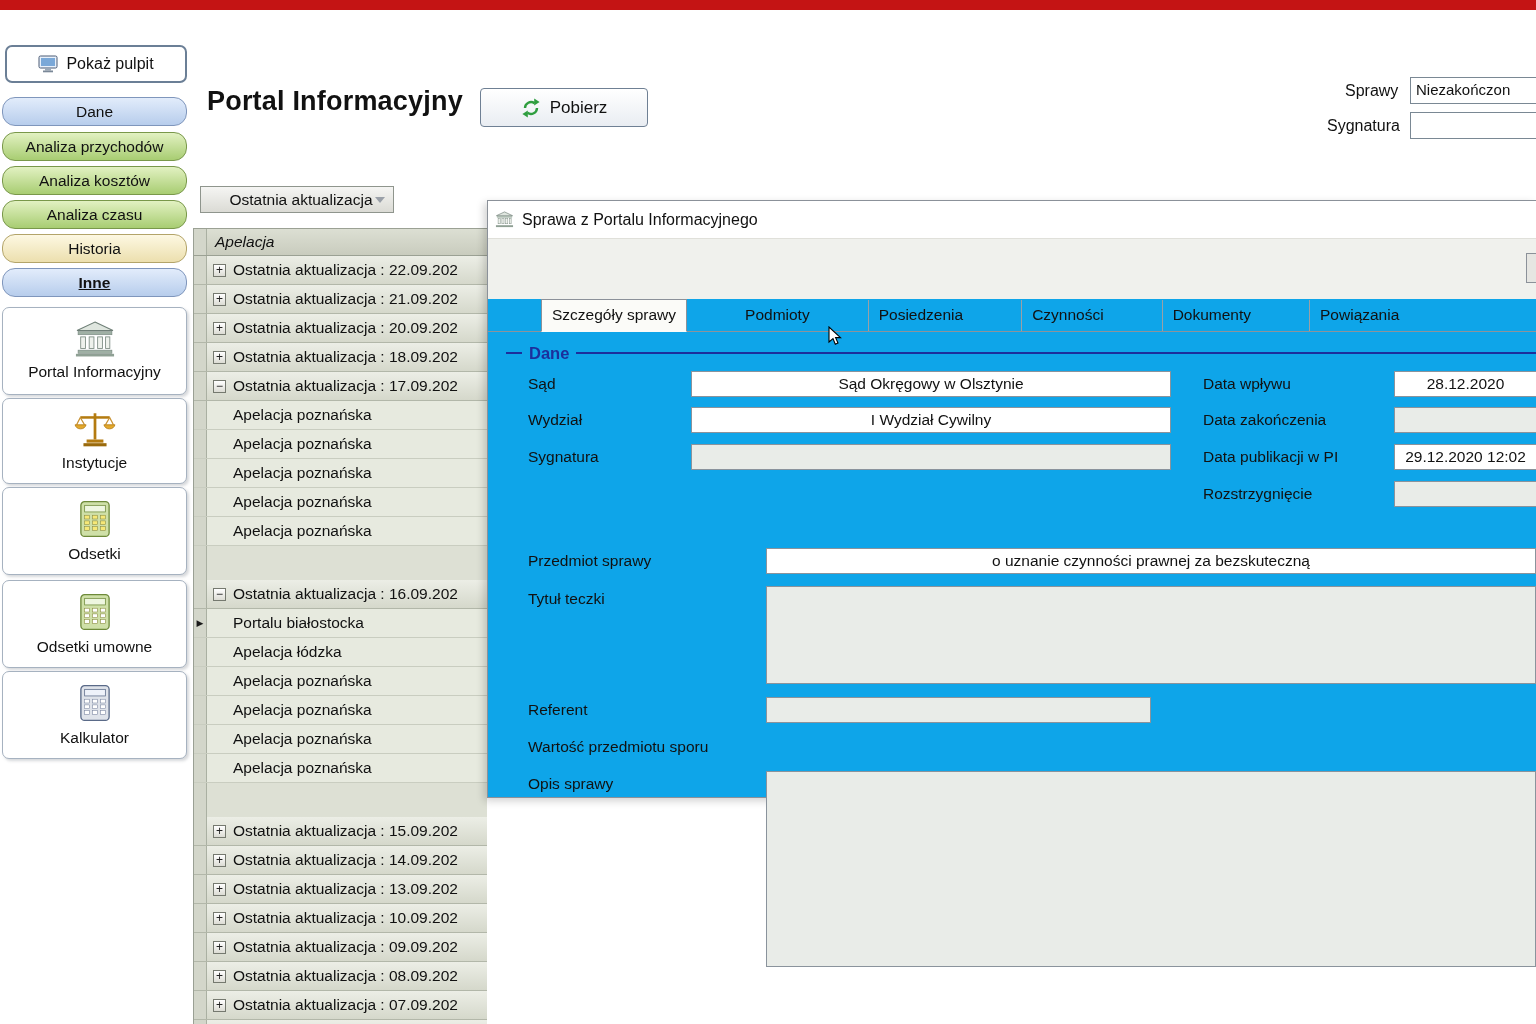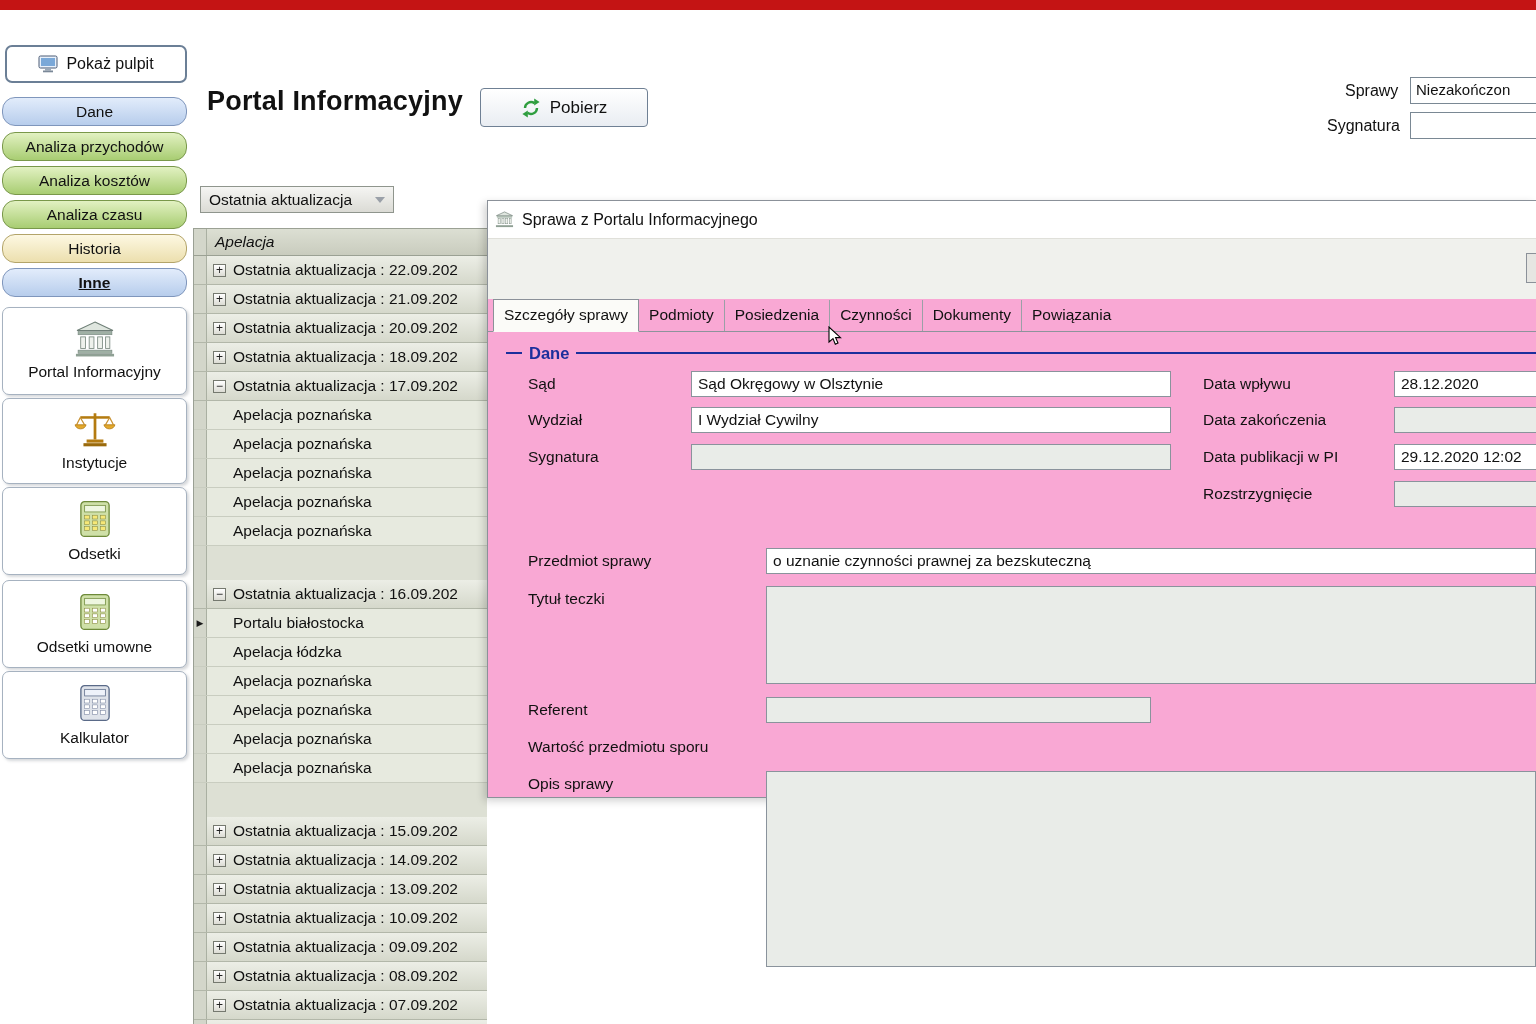--- a/index.html
+++ b/index.html
@@ -39,21 +39,21 @@
   }
   .lbl{font-size:16px;}
   .combo,.inputbox{
     height:25px;border:1px solid #7a8894;background:#fff;font-size:15px;
     line-height:24px;padding:0 5px;overflow:hidden;white-space:nowrap;
   }
   
   .sortbtn{
     left:200px;top:186px;width:194px;height:27px;border:1px solid #8f958d;
     background:linear-gradient(#f5f5f3,#dbdbd5);display:flex;align-items:center;
-    font-size:15.5px;padding-left:8px;box-sizing:border-box;cursor:default;
+    font-size:15.5px;padding-left:8px;box-sizing:border-box;cursor:default;justify-content:center;
   }
   .sort-tri{position:absolute;right:8px;top:10px;width:0;height:0;
     border-left:5px solid transparent;border-right:5px solid transparent;
     border-top:6px solid #9aa0a8;}
   
   .grid{
     left:193px;top:228px;width:294px;height:796px;overflow:hidden;
     background:#dde0d4;border-left:1px solid #9aa094;box-sizing:border-box;
   }
   .ghead{height:26px;display:flex;align-items:stretch;
@@ -71,33 +71,33 @@
   .grow .gut{align-self:stretch;}
   .expander{
     width:13px;height:13px;flex:0 0 13px;margin-left:6px;border:1px solid #75796f;
     background:linear-gradient(#ffffff,#dcdcd4);font-size:12px;line-height:11px;
     text-align:center;color:#222;box-sizing:border-box;
   }
   .grow.group .rowlabel{margin-left:7px;}
   .grow.item .rowlabel{margin-left:26px;}
   
   .dialog{
-    left:487px;top:200px;width:1049px;height:598px;background:#f9a8d4;
+    left:487px;top:200px;width:1049px;height:598px;background:#0ea5e9;
     border:1px solid #8b9199;border-right:none;box-sizing:border-box;
-    box-shadow:-3px 3px 8px rgba(0,0,0,.18);z-index:10;
+    box-shadow:-3px 3px 8px rgba(0,0,0,.18);z-index:10;text-align:center;
   }
   .dlg-titlebar{left:0;top:0;right:0;height:37px;background:#ffffff;
     border-bottom:1px solid #e0e0da;display:flex;align-items:center;gap:8px;
     padding-left:7px;font-size:16px;}
   .dlg-toolband{left:0;top:38px;right:0;height:60px;background:#f0f1ed;}
   .edge-btn{left:1038px;top:52px;width:11px;height:30px;background:#e6e6e2;
     border:1px solid #8b9199;border-right:none;box-sizing:border-box;}
   .tabstrip{left:0;top:98px;right:0;height:33px;display:flex;align-items:flex-end;
     padding-left:5px;border-bottom:1px solid #8d939b;box-sizing:border-box;}
-  .tab{font-size:15.5px;padding:6px 10px 7px;cursor:default;}
+  .tab{font-size:15.5px;padding:6px 10px 7px;cursor:default;margin-left:48px;}
   .tab.active{background:#fbfbf8;border:1px solid #8b9199;border-bottom:1px solid #fbfbf8;
     margin-bottom:-1px;}
   .tab:not(.active)+.tab:not(.active){border-left:1px solid #9aa0a6;}
   .sect{left:18px;right:0;height:20px;display:flex;align-items:center;gap:7px;}
   .sect .dash{width:16px;border-top:2px solid #1c2f9c;}
   .sect .sline{flex:1;border-top:2px solid #1c2f9c;}
   .sect .stitle{color:#1c2f9c;font-weight:bold;font-size:16.5px;}
   .flabel{font-size:15.5px;line-height:26px;height:26px;}
   .tb{height:26px;border:1px solid #8a939c;background:#fff;font-size:15.5px;
     line-height:24px;padding:0 6px;box-sizing:border-box;overflow:hidden;white-space:nowrap;}

